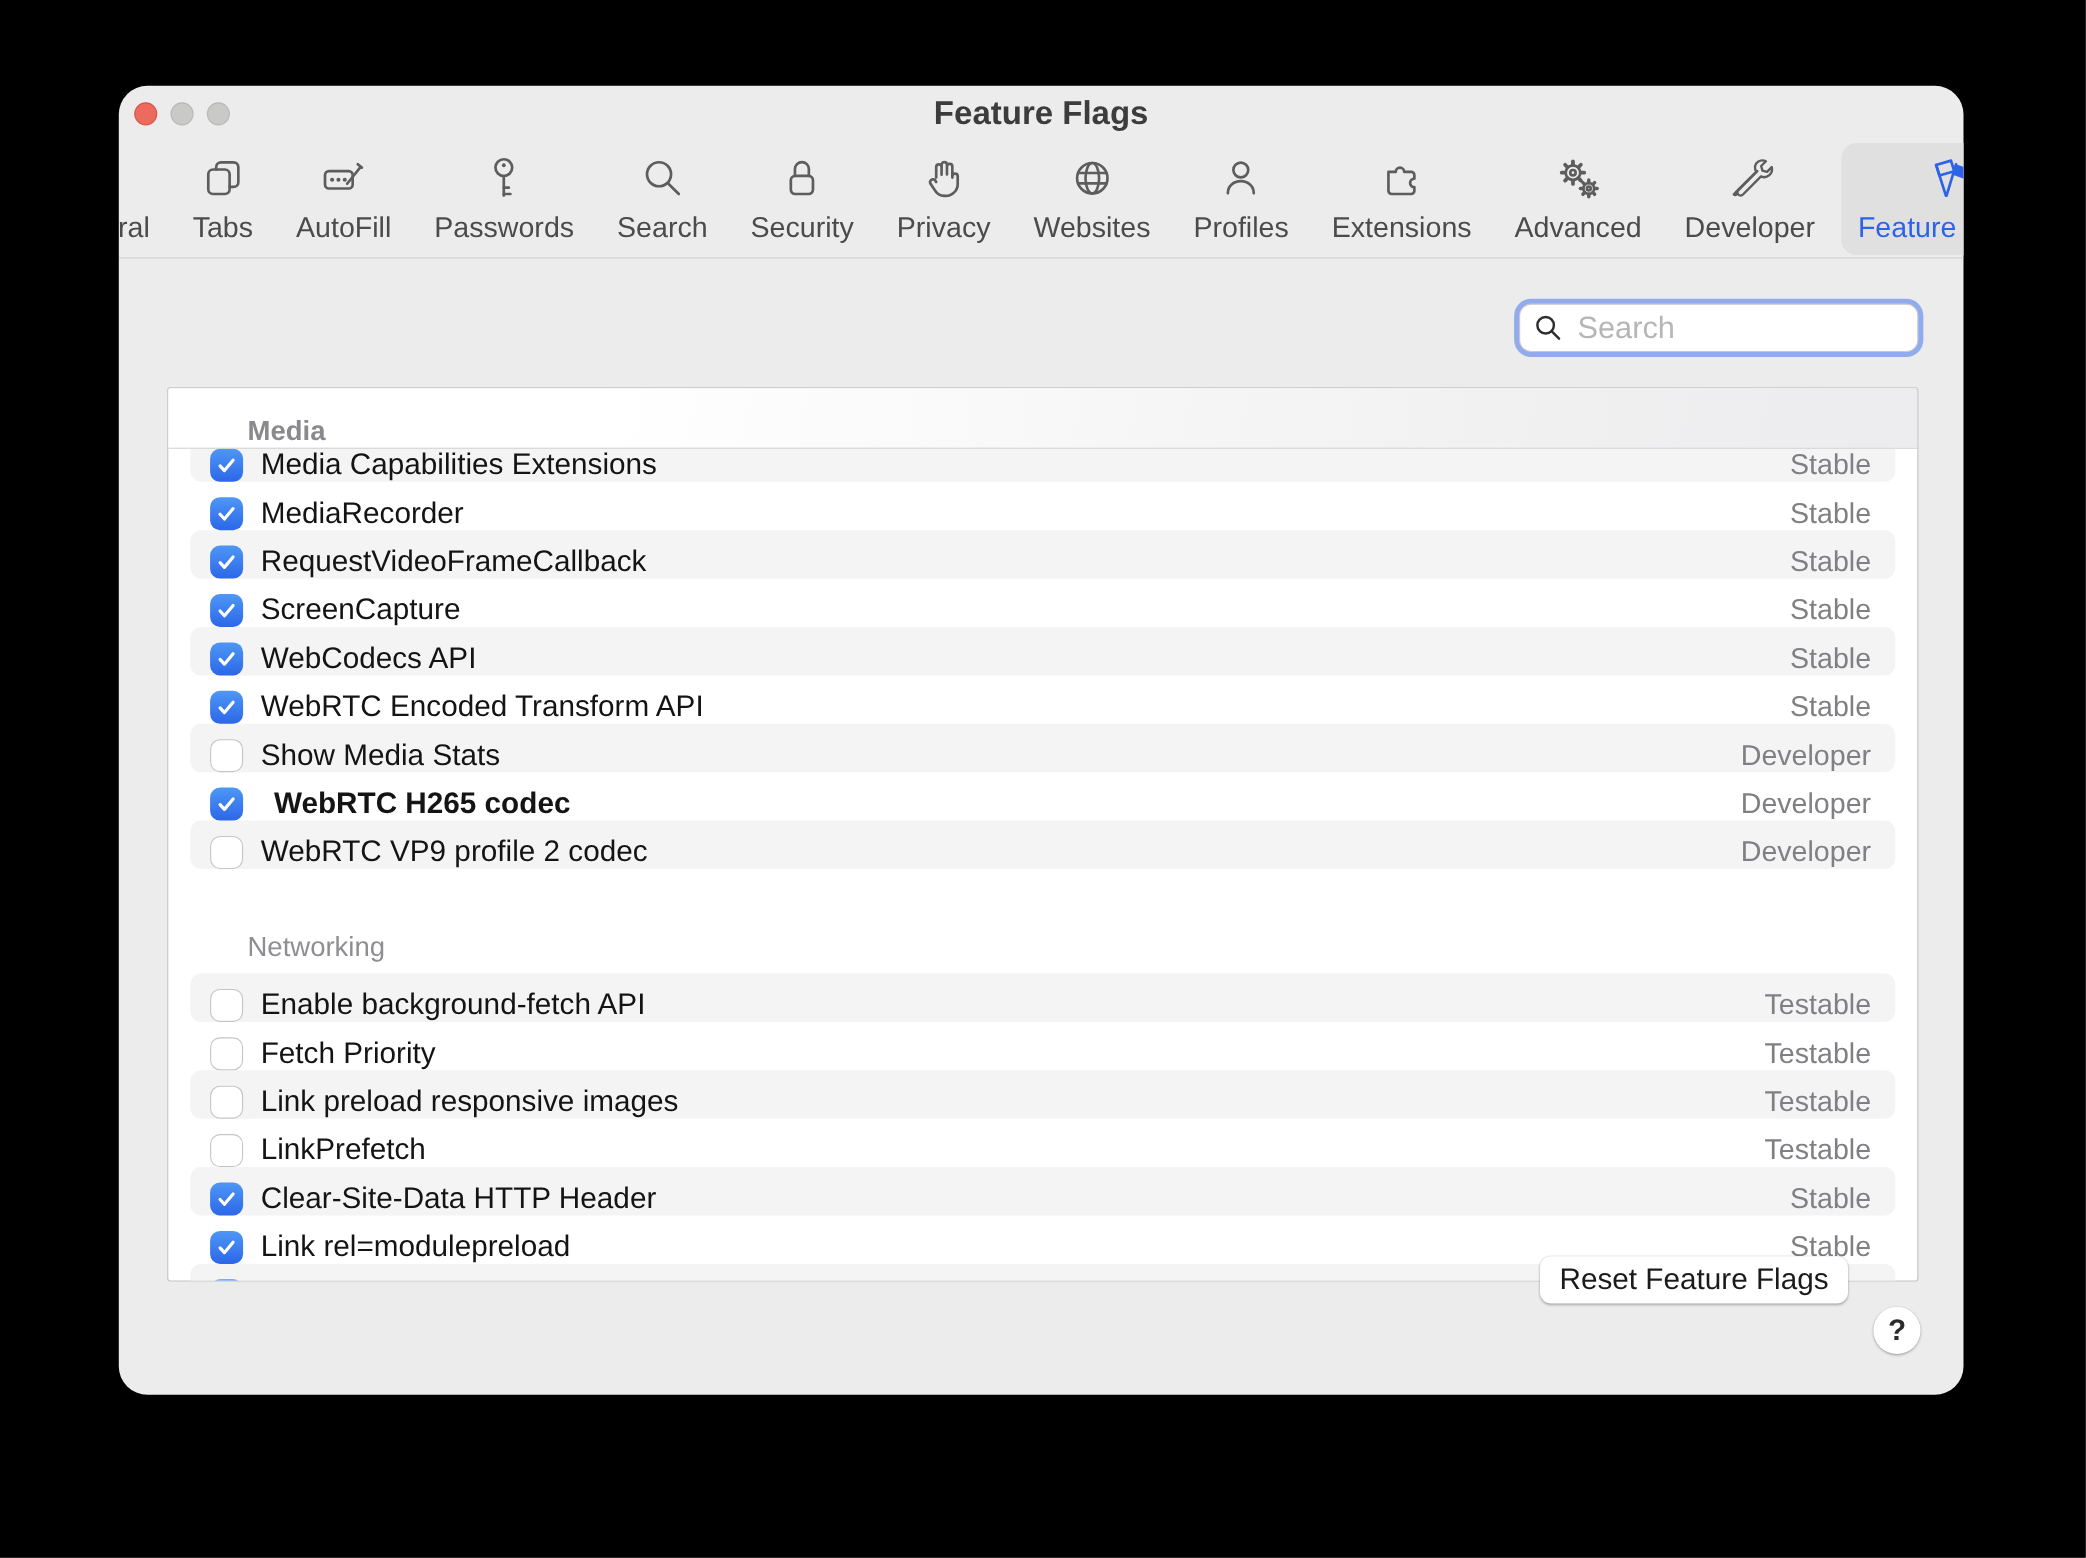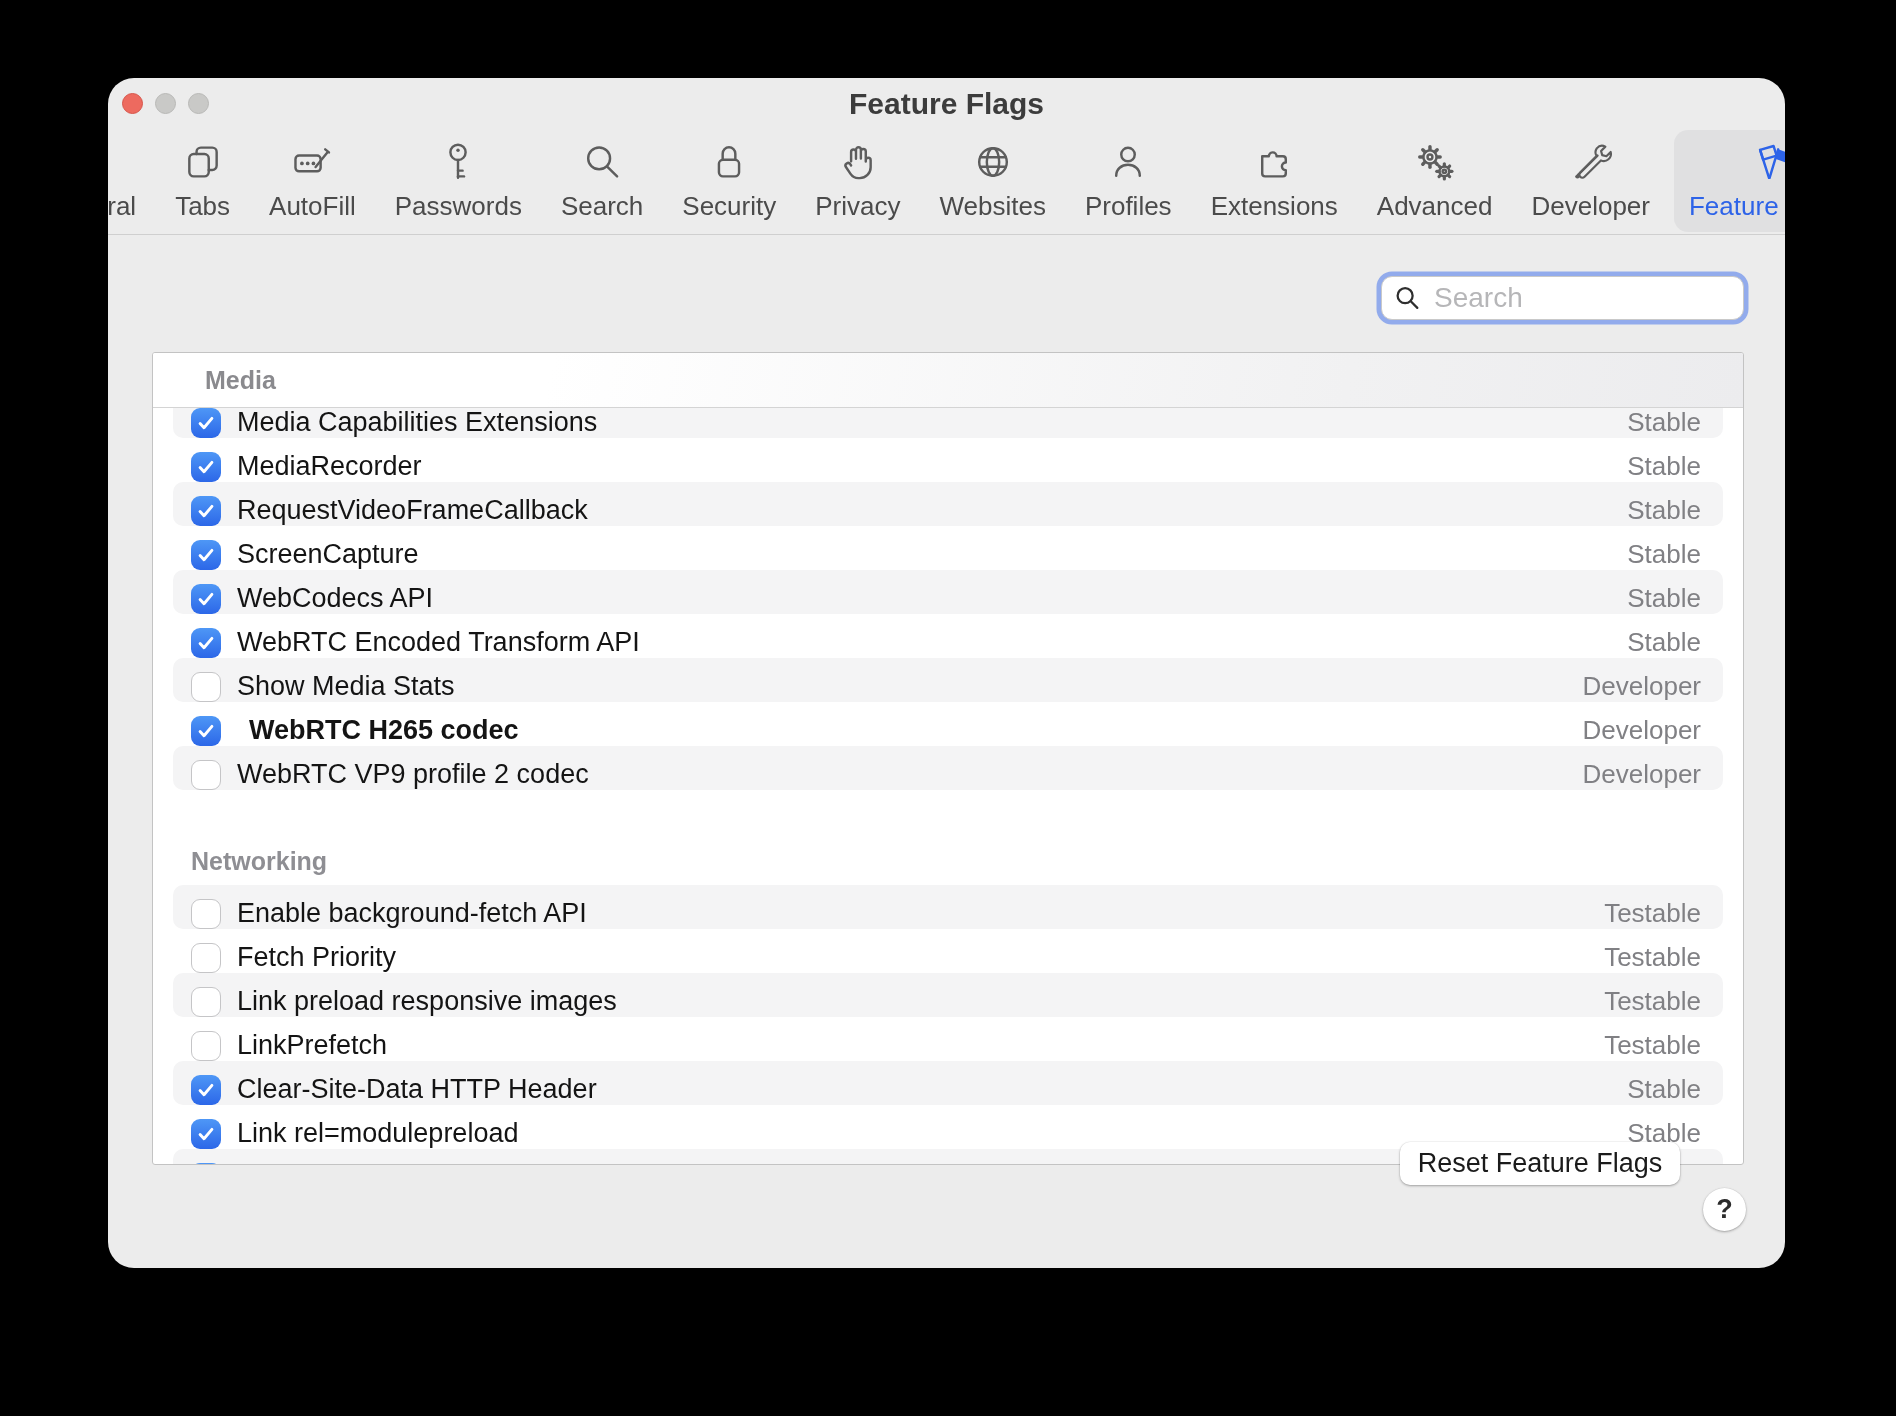--- a/index.html
+++ b/index.html
@@ -41,24 +41,24 @@
   .search-input { flex:1; border:none; outline:none; background:transparent;
                   font-size:28px; color:#222; font-family:inherit; }
   .search-input::placeholder { color:#b6b6b8; }
 
   
   .panel { position:absolute; left:44px; top:274px; width:1592px; height:813px;
            background:#fff; border:1px solid #c3c3c3; border-radius:3px; overflow:hidden; }
   .panel-rows { position:absolute; top:41px; left:0; right:0; }
   .panel-header { position:absolute; top:0; left:0; right:0; height:55px; z-index:2;
                   background:linear-gradient(100deg,#ffffff 25%,#f1f1f2 75%,#ececee 100%);
-                  border-bottom:1px solid #d4d4d4; display:flex; align-items:center;
-                  padding-left:52px; font-size:25px; font-weight:700; color:#8a8a8e; }
+                  border-bottom:1px solid #d4d4d4; display:flex; align-items:flex-end;
+                  padding-left:72px; font-size:25px; font-weight:700; color:#8a8a8e; }
   .section-label { margin-top:48px; height:47px; display:flex; align-items:center;
-                   padding-left:38px; font-size:25px; font-weight:700; color:#8e8e93; }
+                   padding-left:72px; font-size:25px; font-weight:400; color:#8e8e93; }
   .row { height:44px; display:flex; align-items:flex-end; }
   .row.alt { background:#f4f4f5; margin:0 20px; border-radius:10px; padding:0; }
   .row.alt .cb { margin-left:18px; }
   .row .cb { width:30px; height:30px; margin-left:38px; border-radius:9px; flex:0 0 auto;
              background:#fff; border:1.5px solid #c5c5c7; display:flex; align-items:center; justify-content:center; }
   .row .cb.checked { background:linear-gradient(180deg,#4e97f6,#2c67e8); border:none; }
   .row .cb svg { width:24px; height:24px; }
   .row .flag-label { margin-left:16px; font-size:27px; color:#141414; flex:1; }
   .row .flag-label.bold { font-weight:700;margin-left:28px; }
   .row .status { font-size:26px; color:#808084; margin-right:42px;margin-top:41px; }

